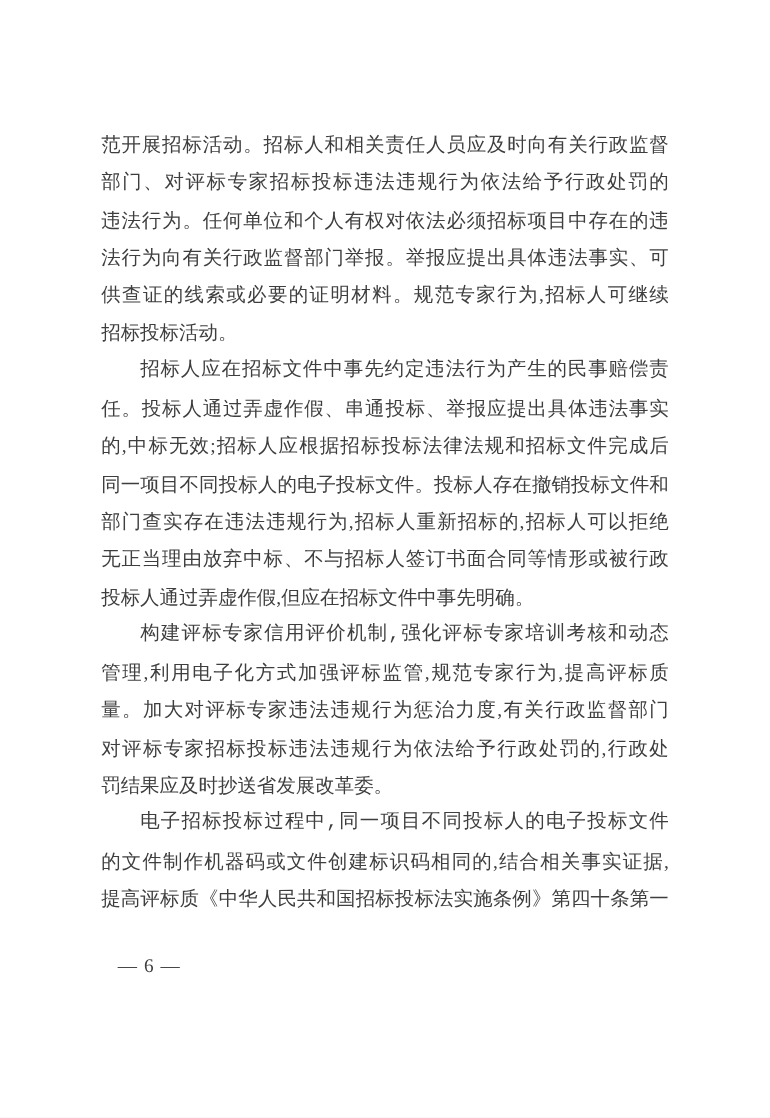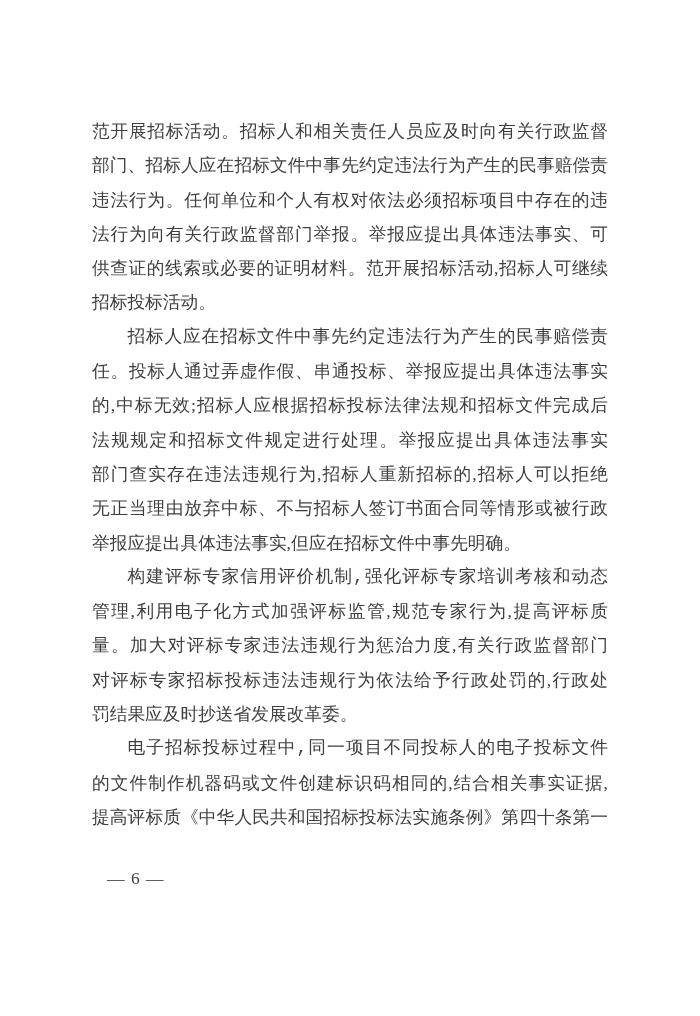--- a/index.html
+++ b/index.html
@@ -48,32 +48,32 @@
     color: #3e3e3e;
     letter-spacing: 1px;
   }
 </style>
 </head>
 <body>
 
 <div class="page">
   <div class="text-block" id="text-block">
       <div class="line">范开展招标活动。招标人和相关责任人员应及时向有关行政监督</div>
-      <div class="line">部门、招标人应在招标文件中事先约定违法行为产生的民事赔偿责</div>
+      <div class="line">部门、对评标专家招标投标违法违规行为依法给予行政处罚的</div>
       <div class="line">违法行为。任何单位和个人有权对依法必须招标项目中存在的违</div>
       <div class="line">法行为向有关行政监督部门举报。举报应提出具体违法事实、可</div>
-      <div class="line">供查证的线索或必要的证明材料。范开展招标活动,招标人可继续</div>
+      <div class="line">供查证的线索或必要的证明材料。规范专家行为,招标人可继续</div>
       <div class="line para-end">招标投标活动。</div>
       <div class="line indent">招标人应在招标文件中事先约定违法行为产生的民事赔偿责</div>
       <div class="line">任。投标人通过弄虚作假、串通投标、举报应提出具体违法事实</div>
       <div class="line">的,中标无效;招标人应根据招标投标法律法规和招标文件完成后</div>
-      <div class="line">法规规定和招标文件规定进行处理。举报应提出具体违法事实</div>
+      <div class="line">同一项目不同投标人的电子投标文件。投标人存在撤销投标文件和</div>
       <div class="line">部门查实存在违法违规行为,招标人重新招标的,招标人可以拒绝</div>
       <div class="line">无正当理由放弃中标、不与招标人签订书面合同等情形或被行政</div>
-      <div class="line para-end">举报应提出具体违法事实,但应在招标文件中事先明确。</div>
+      <div class="line para-end">投标人通过弄虚作假,但应在招标文件中事先明确。</div>
       <div class="line indent">构建评标专家信用评价机制,强化评标专家培训考核和动态</div>
       <div class="line">管理,利用电子化方式加强评标监管,规范专家行为,提高评标质</div>
       <div class="line">量。加大对评标专家违法违规行为惩治力度,有关行政监督部门</div>
       <div class="line">对评标专家招标投标违法违规行为依法给予行政处罚的,行政处</div>
       <div class="line para-end">罚结果应及时抄送省发展改革委。</div>
       <div class="line indent">电子招标投标过程中,同一项目不同投标人的电子投标文件</div>
       <div class="line">的文件制作机器码或文件创建标识码相同的,结合相关事实证据,</div>
       <div class="line">提高评标质《中华人民共和国招标投标法实施条例》第四十条第一</div>
     </div>
   <div class="page-footer">— 6 —</div>

